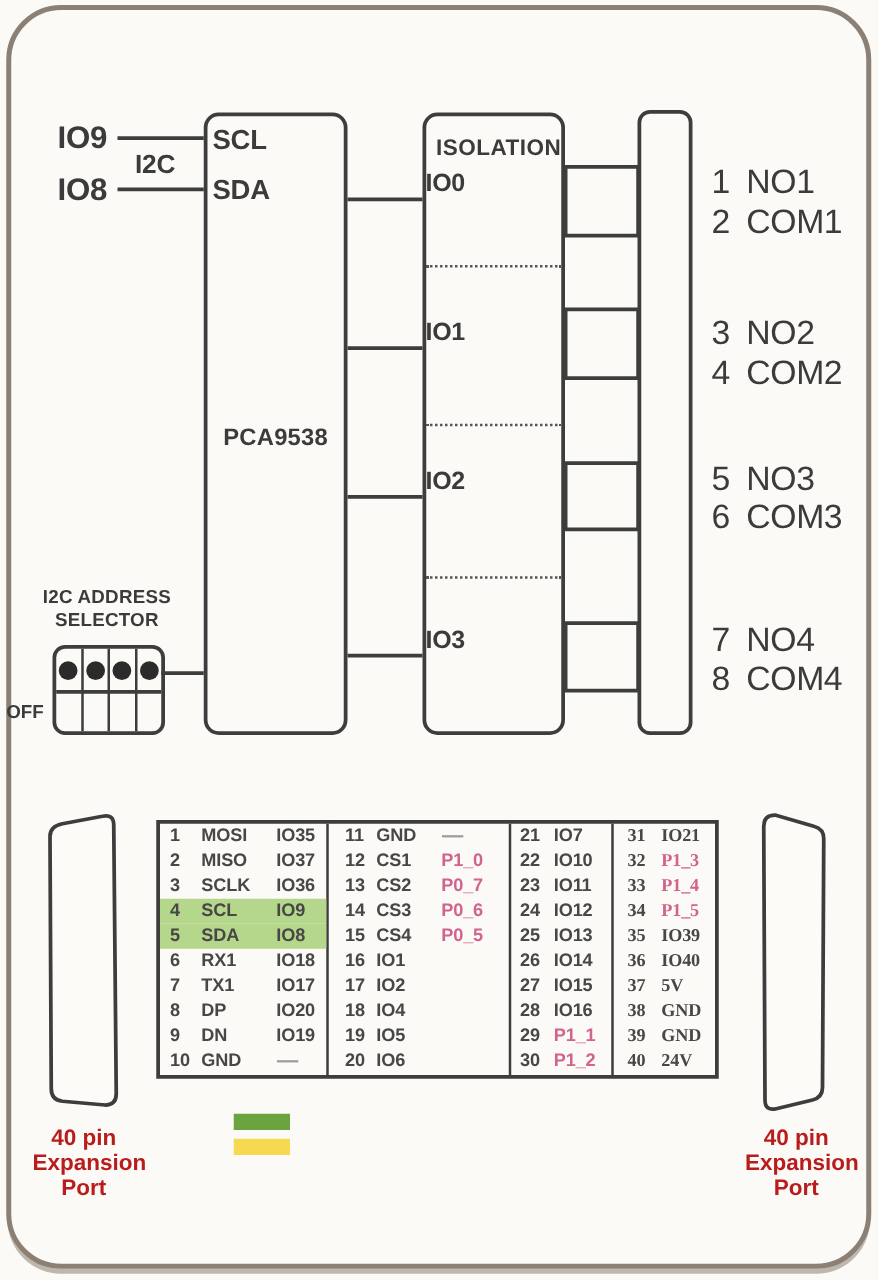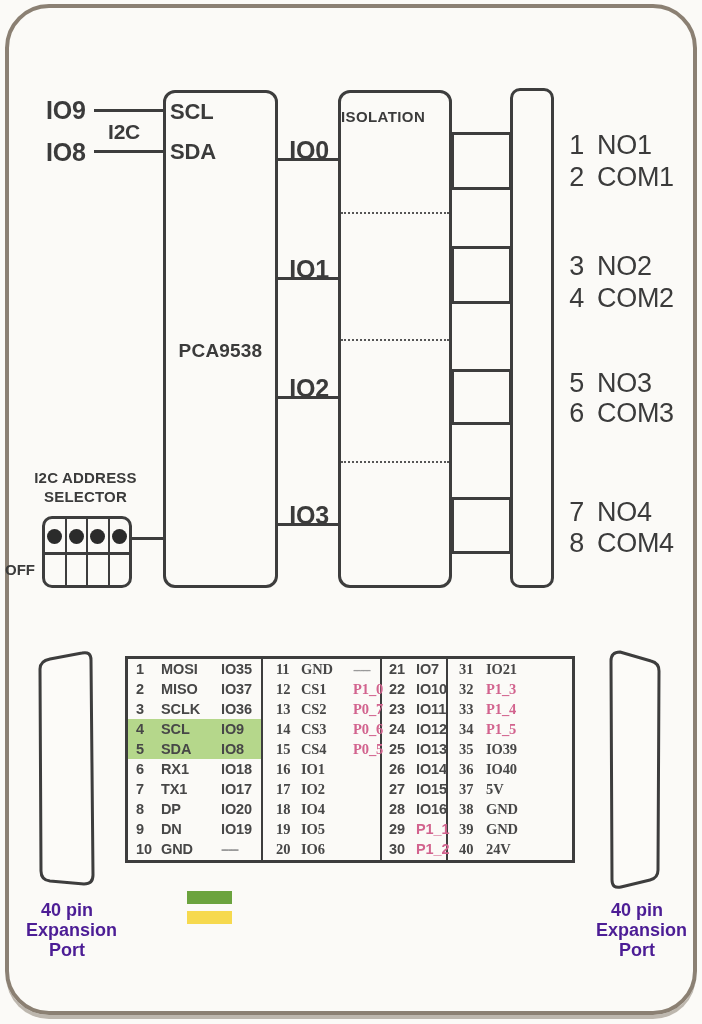--- a/index.html
+++ b/index.html
@@ -19,52 +19,52 @@
   .card{position:absolute;left:5px;top:4px;right:5px;bottom:9px;border:4px solid var(--c-card);
         border-radius:44px;box-shadow:0 5px 0 -1px rgba(139,128,115,.55);}
   .wire{position:absolute;height:3px;background:var(--c-stroke);}
   .vbox{position:absolute;border:3px solid var(--c-stroke);border-radius:12px;box-sizing:border-box;background:transparent;}
   .dotline{position:absolute;border-top:2.5px dotted #565656;height:0;}
   .lbl{position:absolute;font-weight:600;letter-spacing:-0.2px;white-space:nowrap;}
   .io-in{font-size:25px;}
   .i2c{font-size:21px;}
   .pinname{font-size:22px;}
   .pcaname{position:absolute;left:0;right:0;top:247px;text-align:center;font-size:19px;font-weight:600;letter-spacing:0.2px;}
-  .isoname{position:absolute;left:0;right:0;top:15px;text-align:left;font-size:15px;font-weight:600;letter-spacing:0.4px;}
-  .ioout{position:absolute;left:278px;width:51px;text-align:right;font-size:25px;font-weight:600;letter-spacing:-0.2px;}
+  .isoname{position:absolute;left:0;right:0;top:15px;text-align:right;font-size:18px;font-weight:600;letter-spacing:0.4px;}
+  .ioout{position:absolute;left:278px;width:51px;text-align:right;font-size:20px;font-weight:600;letter-spacing:-0.2px;padding-left:43px;}
   .rung{position:absolute;left:451px;width:61px;border:3px solid var(--c-stroke);box-sizing:border-box;}
   .term{position:absolute;left:510px;top:88px;width:44px;height:500px;border:3px solid var(--c-stroke);
         border-radius:10px;box-sizing:border-box;background:var(--c-bg);}
   .relay{position:absolute;left:567px;display:flex;gap:13px;font-size:27px;font-weight:500;color:var(--c-text);letter-spacing:-0.3px;}
   .relay .n{width:17px;text-align:right;}
   .seltitle{position:absolute;left:28px;width:115px;text-align:center;font-size:15px;font-weight:700;letter-spacing:0.2px;}
   .dip{position:absolute;left:42px;top:516px;width:90px;height:72px;border:3px solid var(--c-stroke);
        border-radius:10px;box-sizing:border-box;display:flex;background:var(--c-bg);}
   .dipcell{flex:1;border-right:2.5px solid var(--c-stroke);}
   .dipcell:last-child{border-right:none;}
   .dot{width:15px;height:15px;border-radius:50%;background:#2b2b2b;margin:10px auto 0;}
   .dipmid{position:absolute;left:0;right:0;top:33px;height:2.5px;background:var(--c-stroke);}
   .onoff{position:absolute;font-size:15px;font-weight:700;text-align:right;}
   .conn{position:absolute;left:0;top:0;pointer-events:none;}
   .ptable{position:absolute;left:125px;top:656px;width:450px;height:207px;border:3px solid var(--c-stroke);
           box-sizing:border-box;display:flex;background:var(--c-bg);}
   .psec{border-right:2.5px solid var(--c-stroke);box-sizing:border-box;}
   .psec:last-child{border-right:none;}
-  .psec.s1{width:135px;} .psec.s2{width:119px;font-family:Liberation Serif, serif;} .psec.s3{width:66px;} .psec.s4{flex:1;font-family:Liberation Serif, serif;}
+  .psec.s1{width:135px;} .psec.s2{width:146px;} .psec.s3{width:82px;} .psec.s4{flex:1;font-family:Liberation Serif, serif;}
   .prow{display:flex;align-items:center;height:20px;font-size:14.5px;font-weight:600;color:#474747;letter-spacing:-0.1px;}
   .s1 .prow{padding-left:8px;} .s2 .prow{padding-left:13px;} .s3 .prow{padding-left:7px;} .s4 .prow{padding-left:11px;}
   .prow .pn{flex:0 0 25px;} .s3 .prow .pn,.s4 .prow .pn{flex:0 0 27px;}
   .prow .pname{flex:0 0 60px;} .s2 .prow .pname{flex:0 0 52px;} .s3 .prow .pname,.s4 .prow .pname{flex:1;}
   .prow .pext{flex:1;}
   .prow.hl{background:var(--c-hl);}
   .pink{color:var(--c-pink);}
   .dim{color:var(--c-dim);letter-spacing:-1.5px;}
   .sw{position:absolute;width:45px;height:13px;}
   .legtxt{position:absolute;font-size:15.5px;font-weight:700;letter-spacing:0.1px;color:#3e3e3e;white-space:nowrap;}
-  .port{position:absolute;width:82px;text-align:center;font-size:18px;font-weight:700;line-height:20px;color:#4c1d95;}
+  .port{position:absolute;width:82px;text-align:center;font-size:18px;font-weight:700;line-height:20px;color:#b91c1c;}
 </style>
 </head>
 <body>
 
 <div class="page">
   <div class="card"></div>
 
   <div class="lbl io-in" style="left:46px;top:96px;">IO9</div>
   <div class="wire" style="left:94px;top:109px;width:69px;"></div>
   <div class="lbl i2c" style="left:108px;top:120px;text-align:center;">I2C</div>

